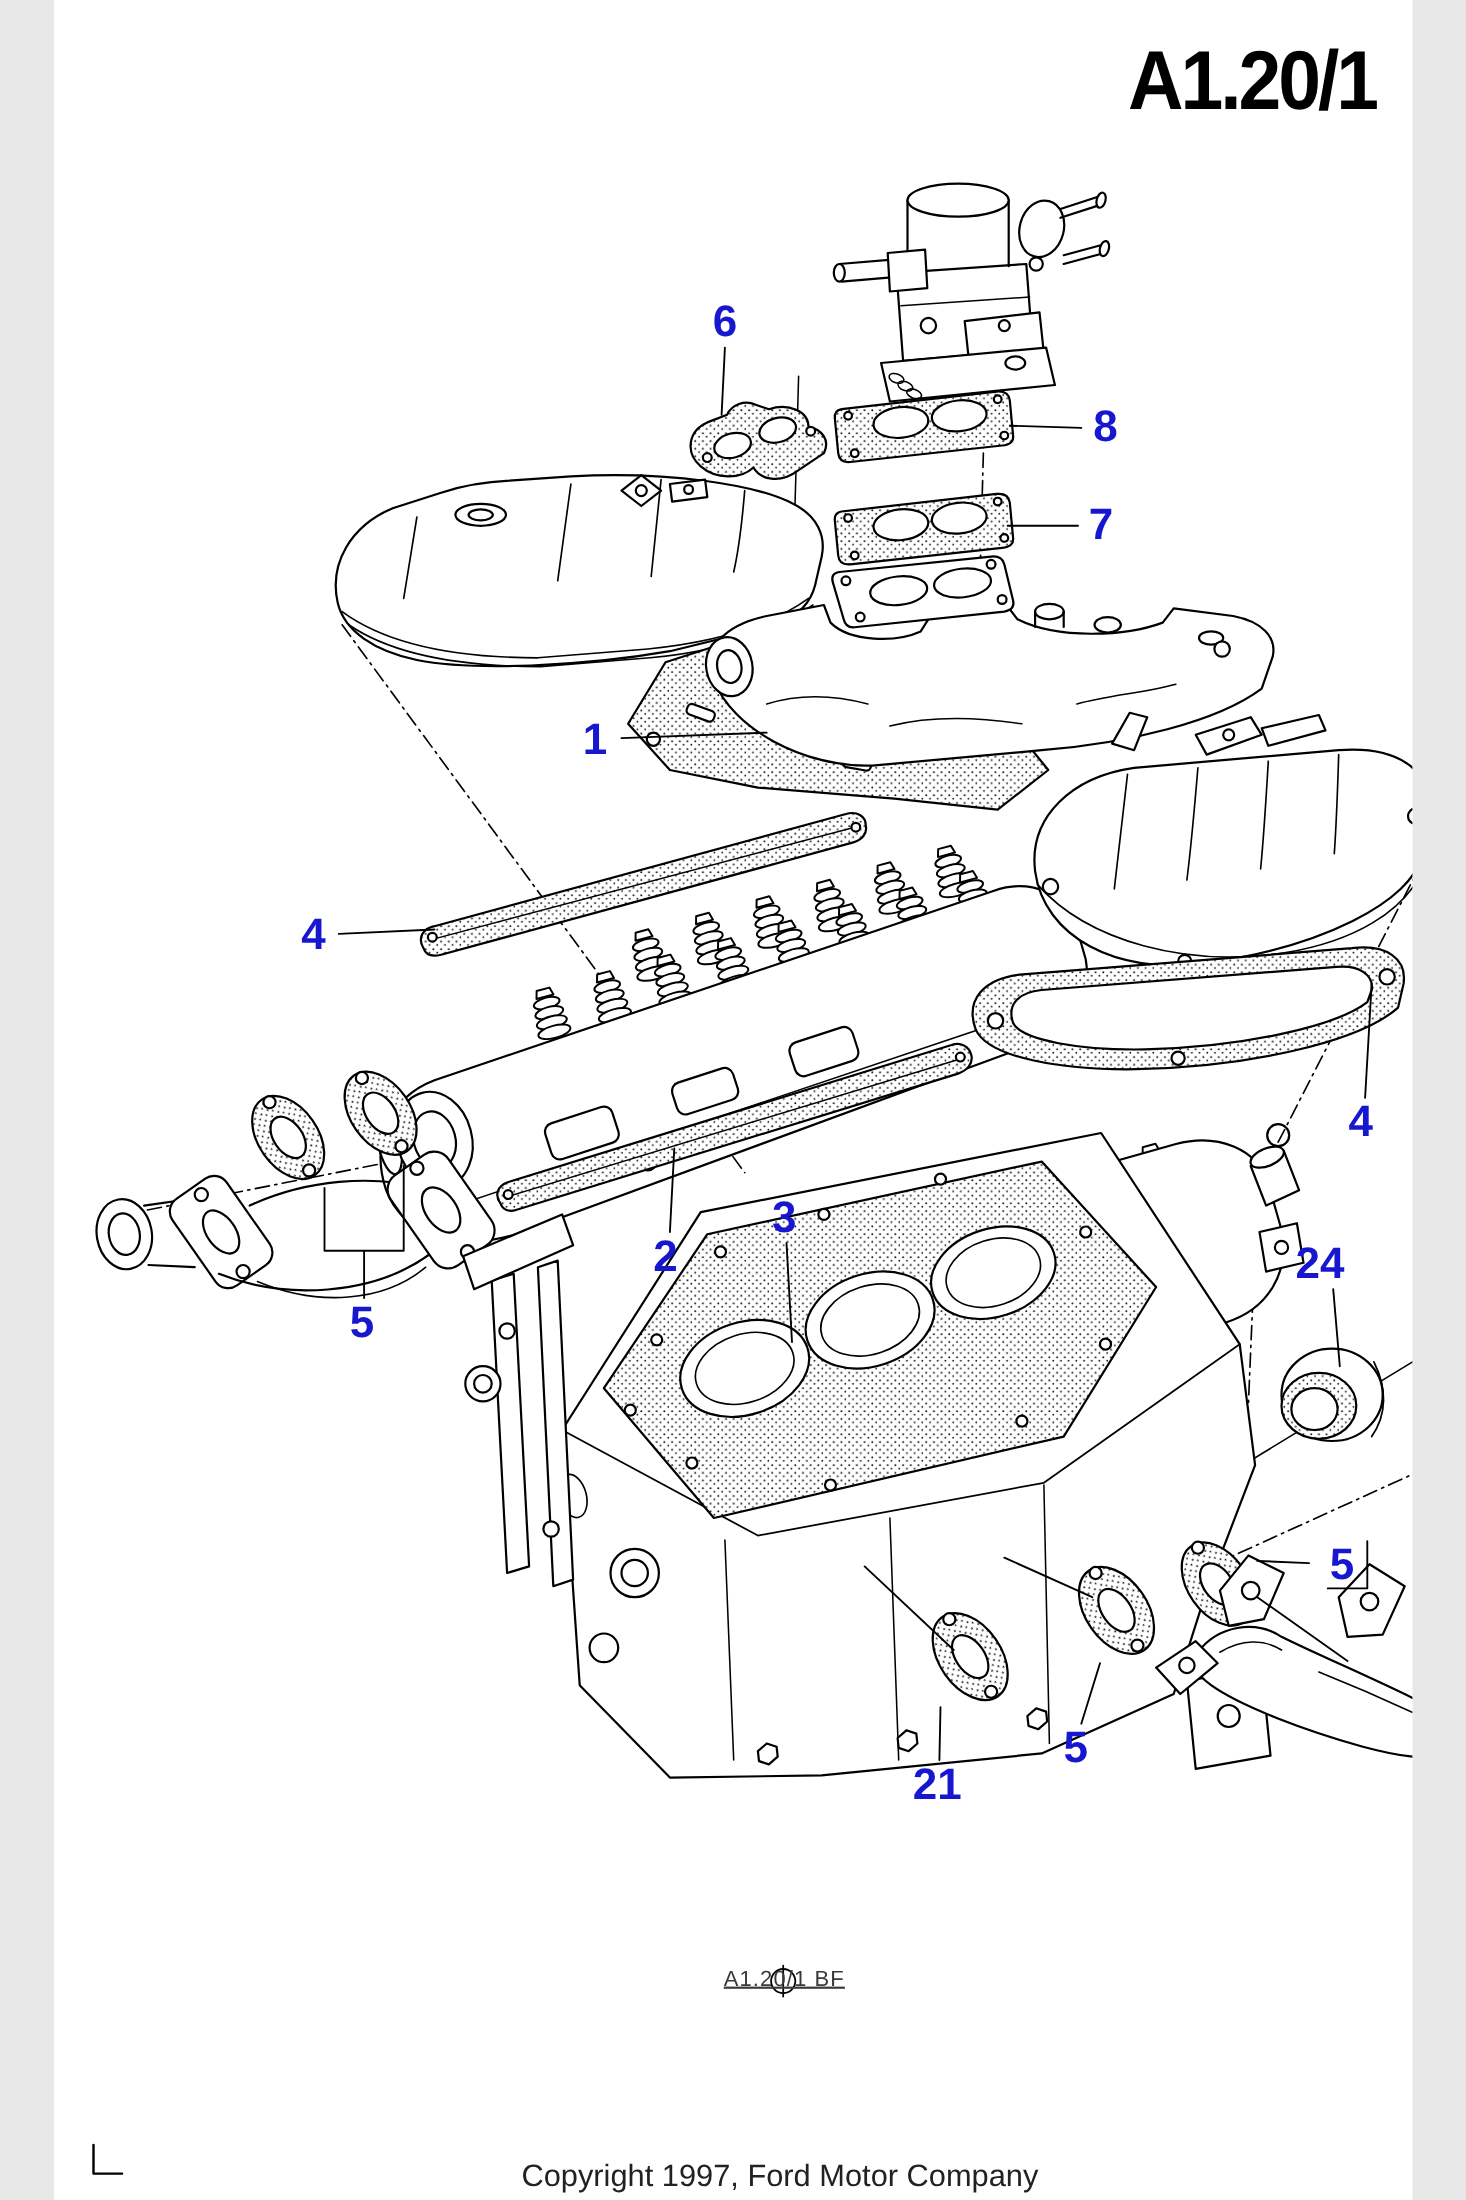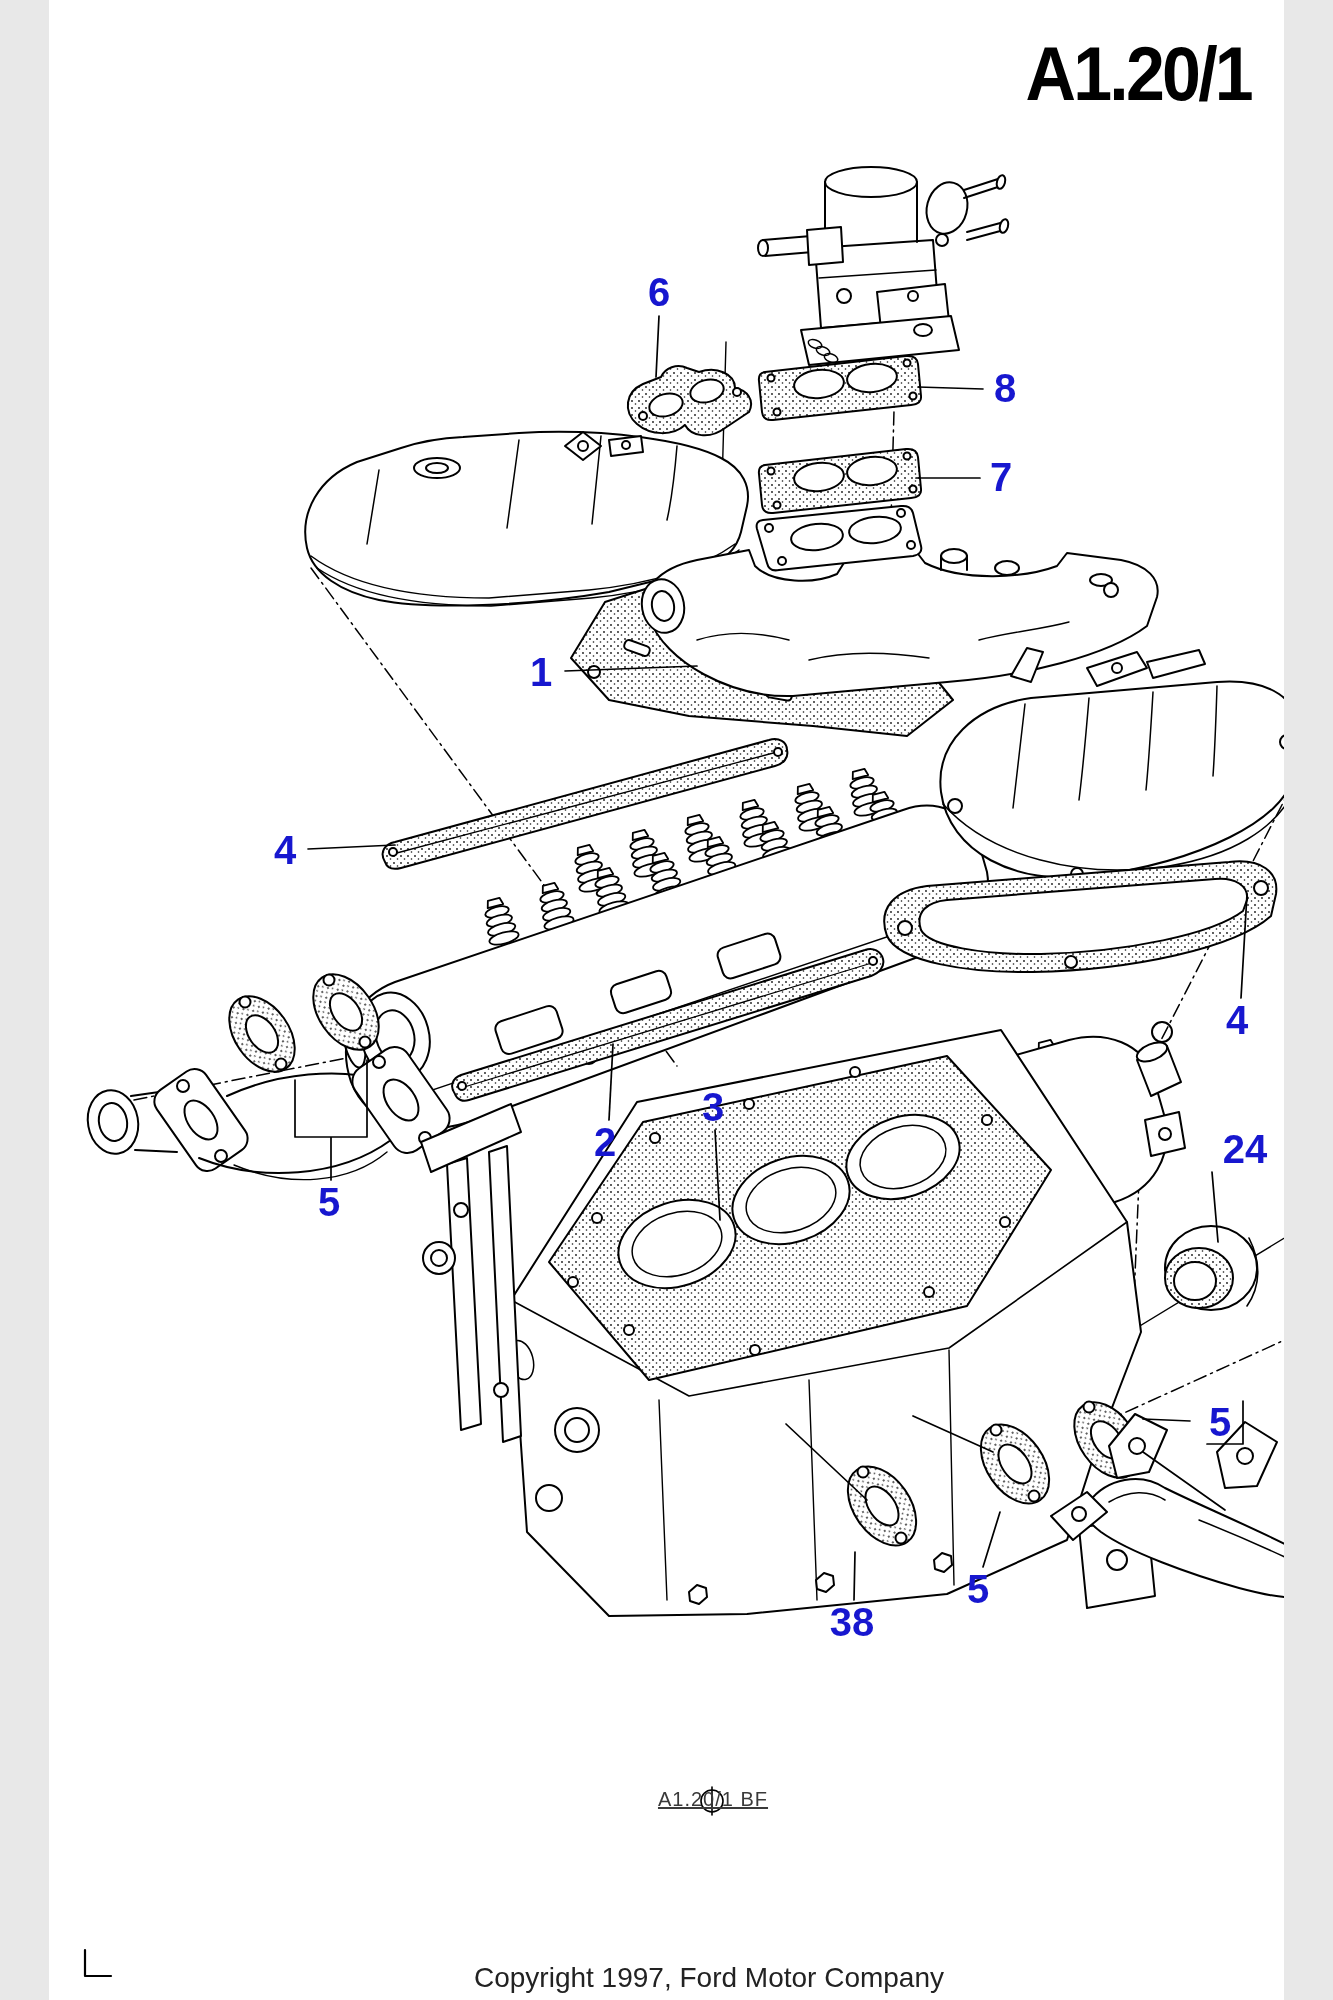--- a/index.html
+++ b/index.html
@@ -454,24 +454,24 @@
   <div id="callout-layer">
       <div class="callout" style="left: 610px; top: 292px;">6</div>
       <div class="callout" style="left: 956px; top: 388px;">8</div>
       <div class="callout" style="left: 952px; top: 477px;">7</div>
       <div class="callout" style="left: 492px; top: 672px;">1</div>
       <div class="callout" style="left: 236px; top: 850px;">4</div>
       <div class="callout" style="left: 664px; top: 1107px;">3</div>
       <div class="callout" style="left: 556px; top: 1142px;">2</div>
       <div class="callout" style="left: 280px; top: 1202px;">5</div>
       <div class="callout" style="left: 1188px; top: 1020px;">4</div>
-      <div class="callout" style="left: 1196px; top: 1149px; text-align: center;">24</div>
+      <div class="callout" style="left: 1151px; top: 1149px; text-align: center;">24</div>
       <div class="callout" style="left: 1171px; top: 1422px;">5</div>
       <div class="callout" style="left: 929px; top: 1589px;">5</div>
-      <div class="callout" style="left: 803px; top: 1622px;">38</div>
+      <div class="callout" style="left: 803px; top: 1622px;">21</div>
     </div>
 
   <div class="footer-block">
     <div class="footer-code">A1.20/1 BF</div>
   </div>
 
   <div class="copyright">Copyright 1997, Ford Motor Company</div>
 </div>
 
 </body></html>

